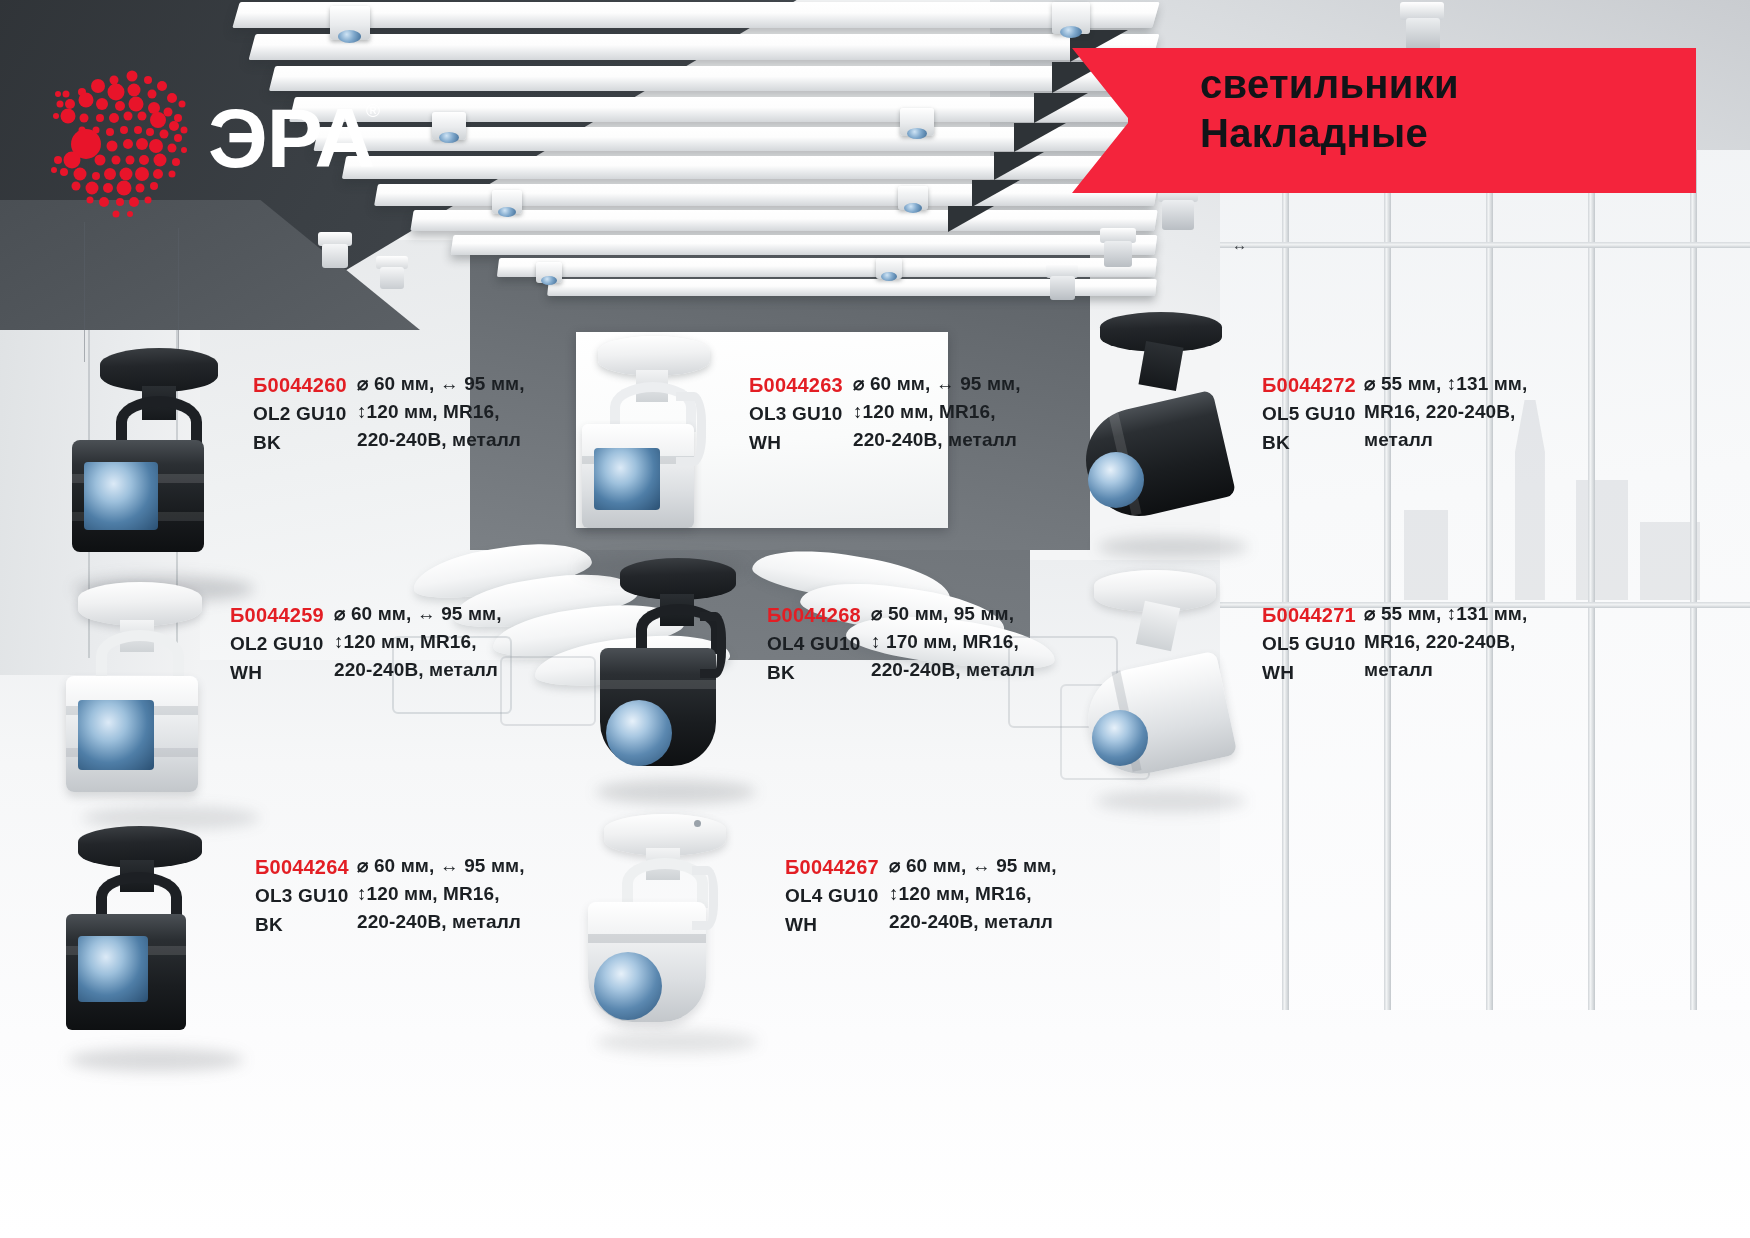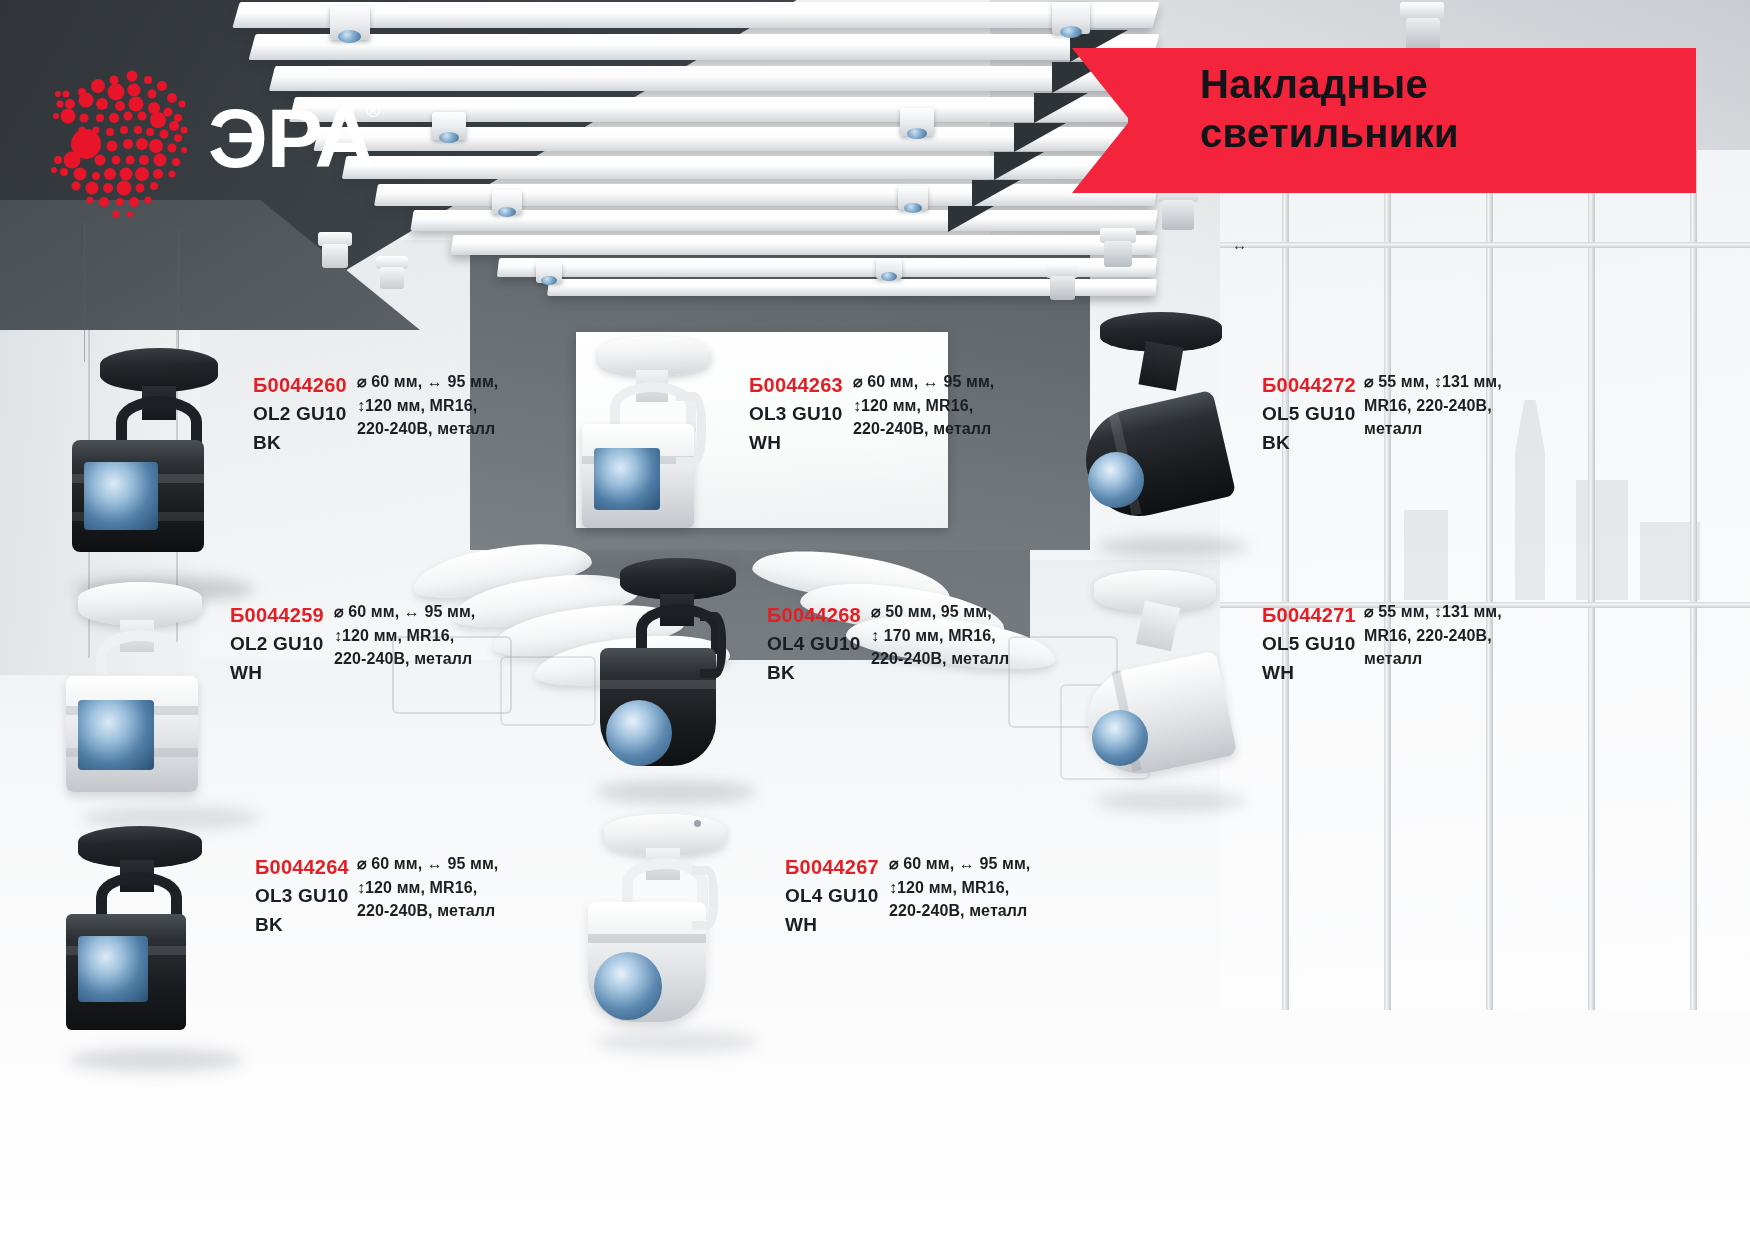--- a/index.html
+++ b/index.html
@@ -157,21 +157,21 @@
   .model {
     font-size:19px; font-weight:700; color:#1b1f23;
     letter-spacing:.2px; line-height:1.5;
   }
   .colorcode {
     font-size:19px; font-weight:700; color:#1b1f23;
     letter-spacing:.2px; line-height:1.5;
   }
   .spec {
     position:absolute; white-space:nowrap;
-    font-size:16px; font-weight:700; color:#1b1f23;
+    font-size:19px; font-weight:700; color:#1b1f23;
     line-height:1.48; letter-spacing:.1px;
   }
   .spec div { white-space:nowrap; }
 
   
   .fixture { position:absolute; }
   .base {
     position:absolute; border-radius:50%/38%;
   }
   .base-b { background:linear-gradient(178deg,#3c4044 0%,#23262a 40%,#15181b 100%); }
@@ -408,22 +408,22 @@
           <circle cx="94" cy="154" r="3"></circle>
       </g>
     </svg>
     <div class="logo-word">ЭРА</div>
     <div class="logo-reg">®</div>
   </div>
 
   <div class="banner-point"></div>
   <div class="banner"></div>
   <div class="banner-text">
+    <div>светильники</div>
     <div>Накладные</div>
-    <div>светильники</div>
   </div>
 
   <div class="fixture">
     <div class="shadow-soft" style="left:74px; top:576px; width:180px; height:26px; background:rgba(60,66,72,.22);"></div>
     <div class="base base-b" style="left:100px; top:348px; width:118px; height:44px;"></div>
     <div class="stem" style="left:142px; top:386px; width:34px; height:34px; background:linear-gradient(180deg,#2a2e32,#16191c);"></div>
     <div class="yoke" style="left:116px; top:396px; width:86px; height:52px; border-width:11px; border-color:#1d2024;"></div>
     <div class="barrel barrel-b" style="left:72px; top:440px; width:132px; height:112px; border-radius:8px;"></div>
     <div class="ring" style="left:72px; top:474px; width:132px; height:9px; background:rgba(255,255,255,.13);"></div>
     <div class="ring" style="left:72px; top:512px; width:132px; height:9px; background:rgba(255,255,255,.10);"></div>

